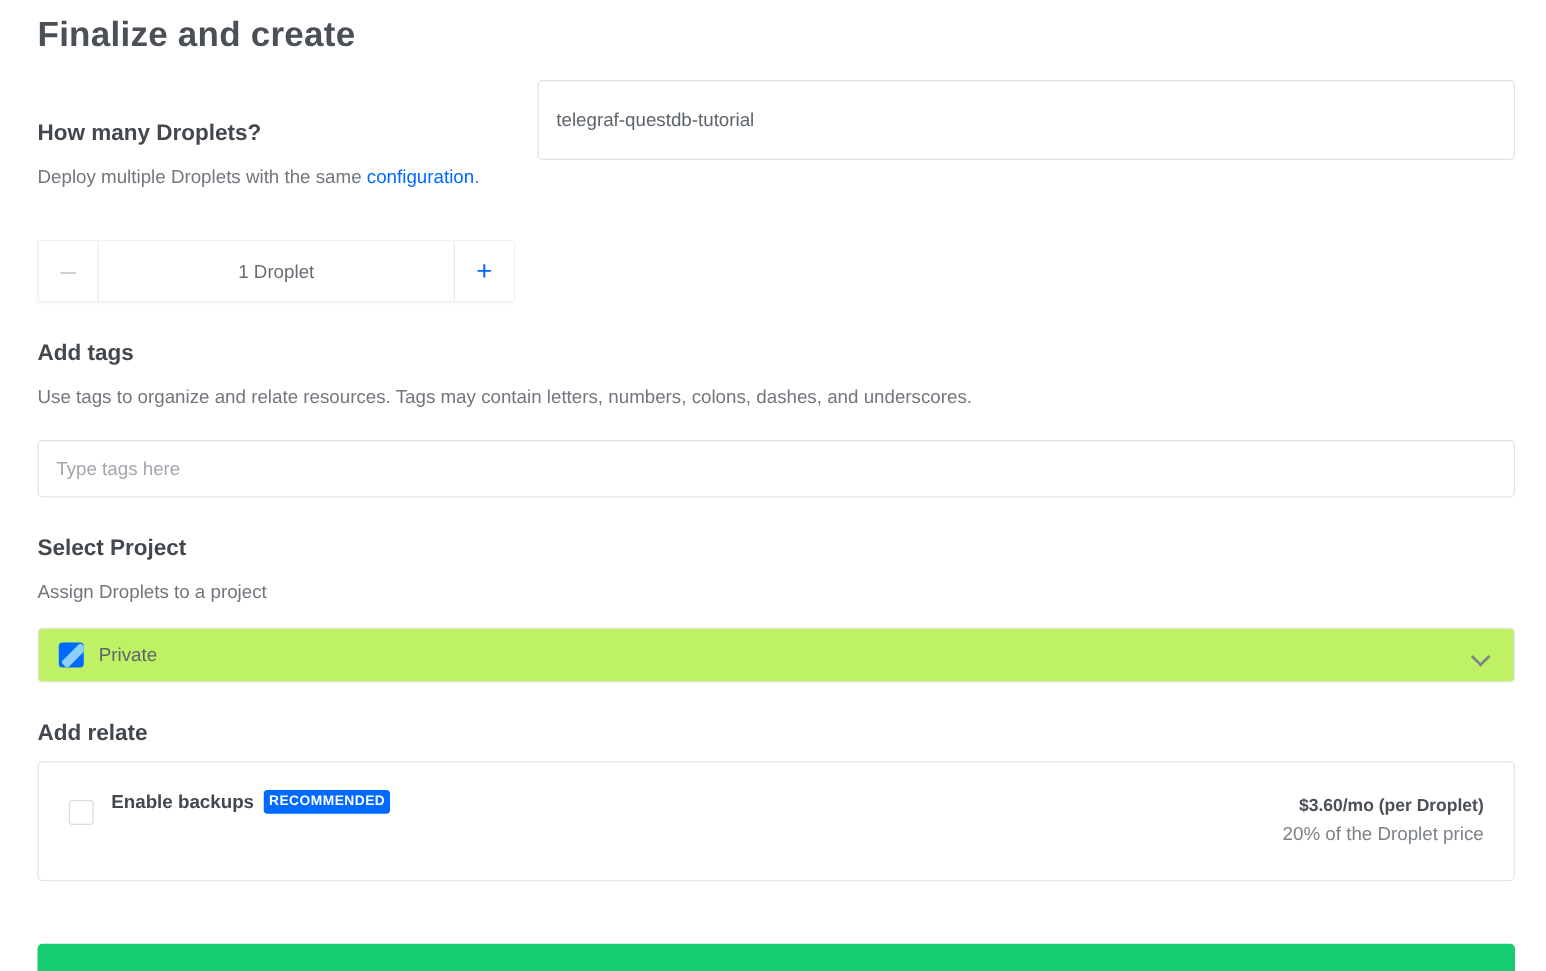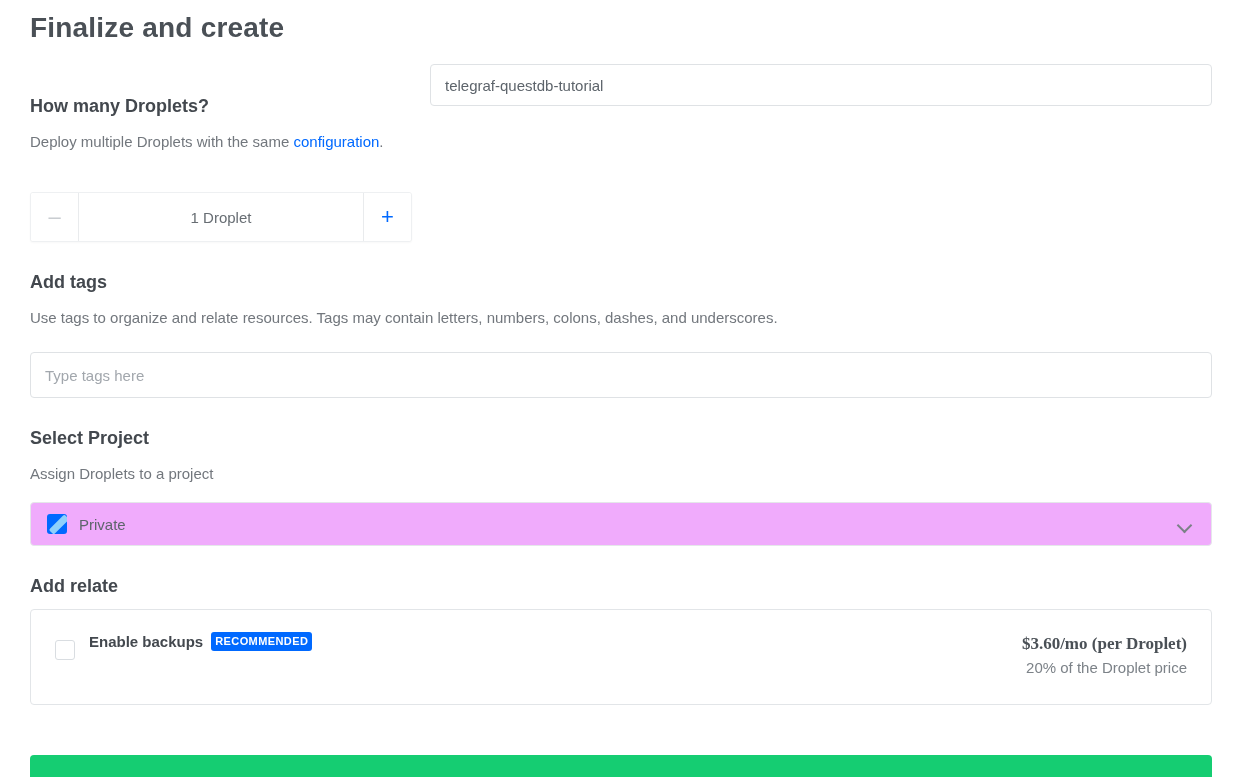--- a/index.html
+++ b/index.html
@@ -49,29 +49,29 @@
   }
 
   
   .text-input {
     width: 100%; border: 1px solid #dfe2e5; border-radius: 4px;
     font-family: "Liberation Sans", sans-serif;
     font-size: 15px; color: #5d646b; padding: 0 14px; background: #fff;
     outline: none;
   }
   .text-input::placeholder { color: #a2a7ad; opacity: 1; }
-  .hostname-input { height: 42px; }
+  .hostname-input { height: 64px; }
   .tags-input { height: 46px; }
 
   .section { margin-top: 30px; }
 
   
   .project-select {
     margin-top: 16px;
-    height: 44px; background: #f0abfc; border: 1px solid #e5e7ea;
+    height: 44px; background: #bef264; border: 1px solid #e5e7ea;
     border-radius: 4px; display: flex; align-items: center;
     padding: 0 16px; cursor: pointer;
   }
   .project-icon {
     width: 20px; height: 20px; border-radius: 3px; background: #0069ff;
     position: relative; overflow: hidden; margin-right: 12px; flex: 0 0 20px;
   }
   .project-icon .stripe {
     position: absolute; left: 1px; top: 7px; width: 22px; height: 7px;
     background: #8fd0fb; border-radius: 2px; transform: rotate(-45deg);
@@ -100,21 +100,21 @@
   .backup-main { flex: 1; }
   .backup-title-row { display: flex; align-items: center; }
   .backup-title { font-size: 15px; font-weight: 700; color: #43484e; }
   .badge {
     margin-left: 8px; background: #0069ff; color: #fff;
     font-size: 11px; font-weight: 700; letter-spacing: 0.4px;
     padding: 4px 4px; border-radius: 3px; line-height: 1;
   }
   .backup-desc { font-size: 15px; color: #72777d; margin-top: 7px; line-height: 22px; }
   .backup-price-block { text-align: right; line-height: 24px; }
-  .backup-price { font-size: 17px; font-weight: 700; color: #4a5056; font-family: Liberation Serif, serif; }
+  .backup-price { font-size: 14px; font-weight: 700; color: #4a5056; }
   .backup-price-note { font-size: 15px; color: #7c8288; }
 
   
   .create-btn {
     margin-top: 50px; width: 100%; height: 60px;
     background: #15cd72; border: none; border-radius: 4px;
     color: #ffffff; font-family: "Liberation Sans", sans-serif;
     font-size: 14px; font-weight: 700; letter-spacing: 0.2px; cursor: pointer;
   }
 </style>

